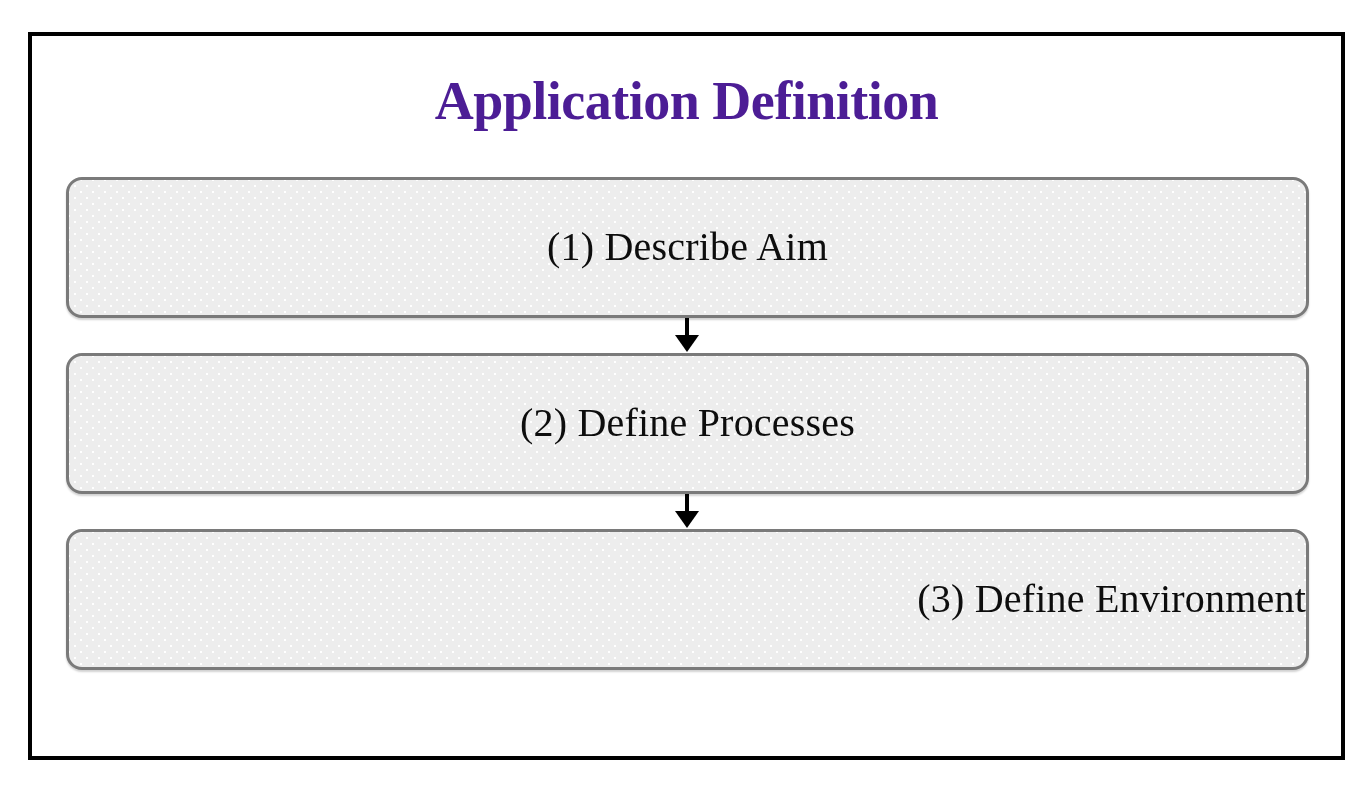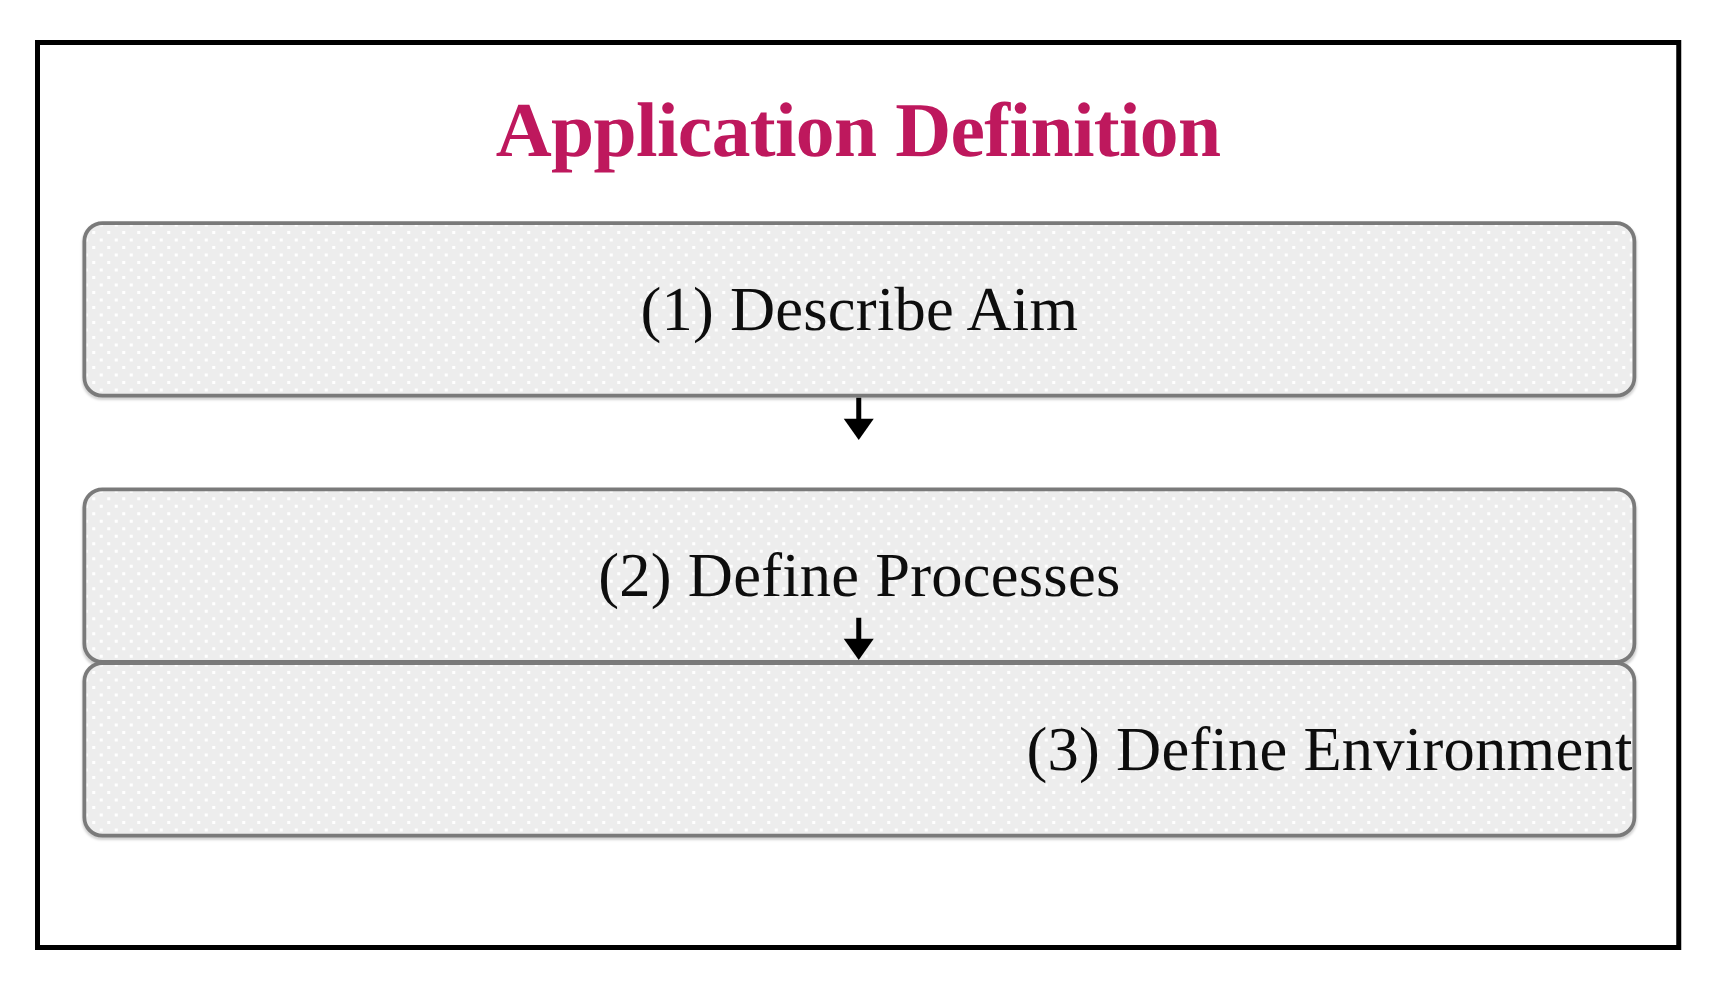--- a/index.html
+++ b/index.html
@@ -27,24 +27,24 @@
     box-sizing: content-box;
   }
 
   
   #diagram-title {
     position: absolute;
     left: 0;
     top: 38px;
     width: 100%;
     text-align: center;
-    font-size: 62px;
+    font-size: 54px;
     font-weight: bold;
     line-height: 1;
-    color: #be185d;
+    color: #4c1d95;
     letter-spacing: -0.5px;
     white-space: nowrap;
   }
 
   
   .step-box {
     position: absolute;
     left: 34px;
     width: 1243px;
     height: 141px;
@@ -57,32 +57,32 @@
       radial-gradient(#ffffff 1.25px, transparent 1.3px),
       radial-gradient(#ffffff 1.25px, transparent 1.3px);
     background-size: 12px 12px, 12px 12px;
     background-position: 0 0, 6px 6px;
     box-shadow: 0 2px 2px rgba(0,0,0,0.18);
     display: flex;
     align-items: center;
     justify-content: center;
   }
   .step-box .step-label {
-    font-size: 50px;
+    font-size: 40px;
     font-weight: normal;
     color: #0d0d0d;
     line-height: 1;
     white-space: nowrap;
     letter-spacing: 0.2px;
     position: relative;
     top: -1px;
   }
 
   #step-box-1 { top: 141px; }
-  #step-box-2 { top: 317px; margin-top: 37px; }
+  #step-box-2 { top: 317px; }
   #step-box-3 { top: 493px; justify-content: flex-end; }
 
   
   .flow-arrow {
     position: absolute;
     left: 0;
     width: 100%;
     height: 35px;
     pointer-events: none;
   }

